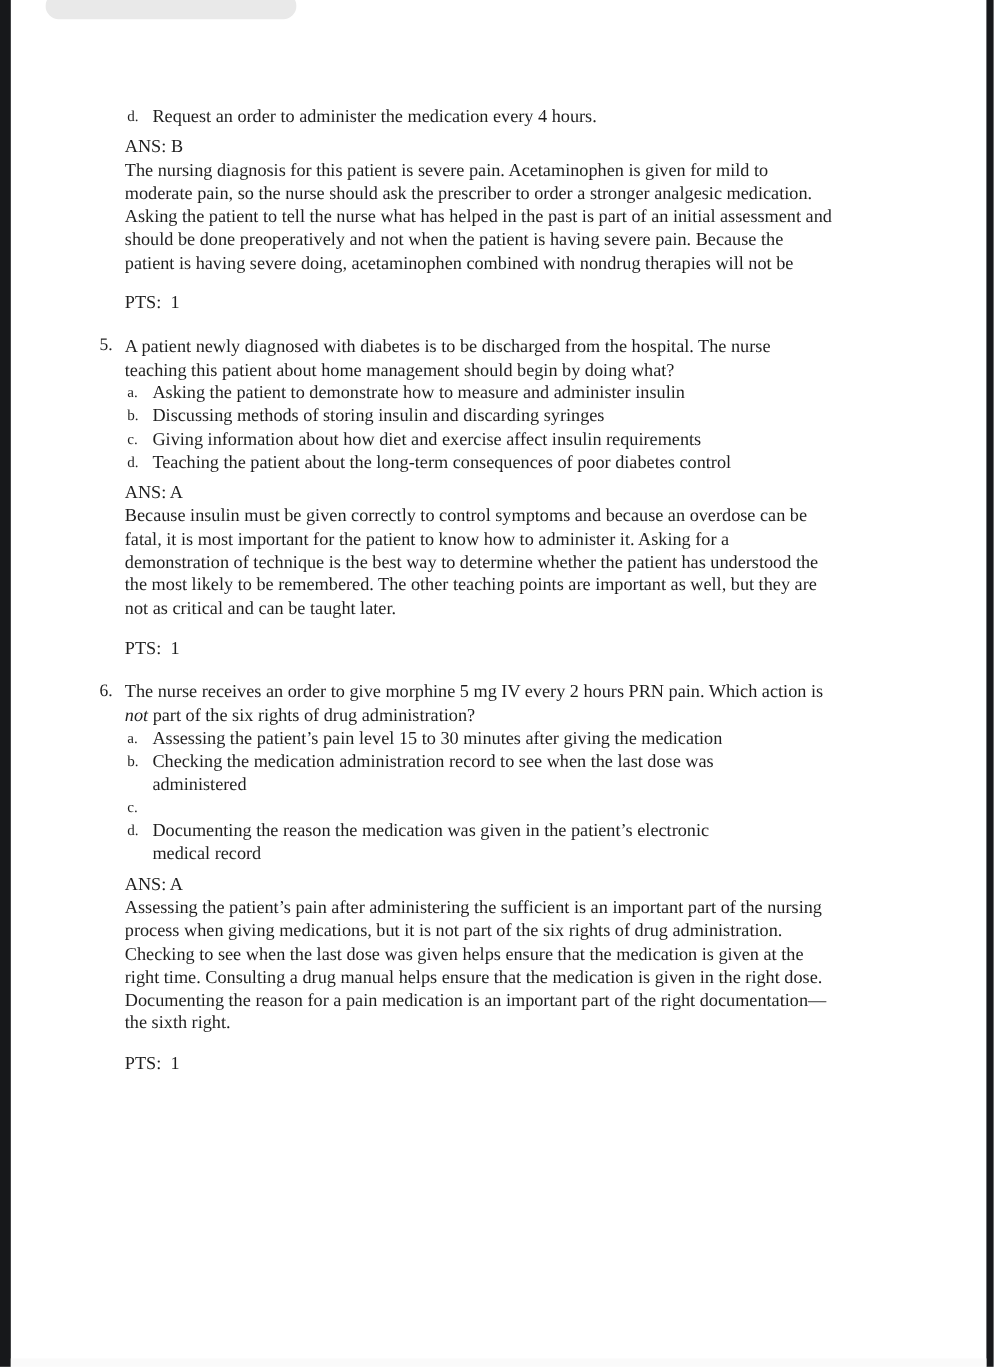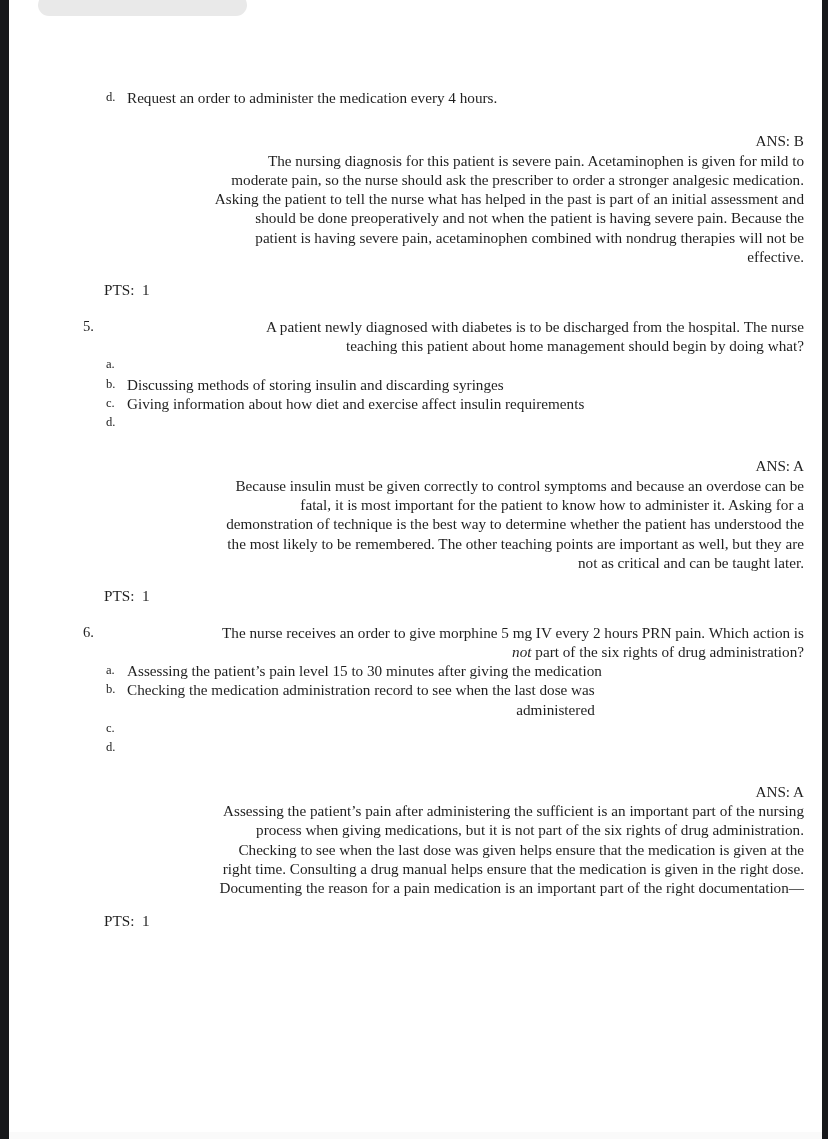--- a/index.html
+++ b/index.html
@@ -18,30 +18,30 @@
   .top-tab{
     position:absolute;left:38px;top:-6px;width:209px;height:22px;
     background:var(--tab);border-radius:12px;
   }
   .bottom-strip{position:absolute;left:9px;right:6px;bottom:0;height:7px;background:var(--strip);}
 
   .content{
     position:absolute;left:104px;top:88px;width:700px;
     font-size:15.2px;line-height:19.3px;
   }
-  .tline{white-space:pre;text-align:right;}
+  .tline{white-space:pre;}
 
   .opt-row{display:flex;align-items:flex-start;}
   .opt-letter{
     flex:none;width:21px;margin-left:2px;
     font-size:12.6px;line-height:19.3px;
   }
   .opt-text{flex:none;}
 
-  .answer{margin-top:24px;}
+  .answer{margin-top:6px;}
   .pts{margin-top:14px;white-space:pre;}
   .question{margin-top:17px;position:relative;}
   .q-num{position:absolute;left:-21px;top:0;font-size:14.6px;line-height:19.3px;}
   .q-text i{}
 </style>
 </head>
 <body>
 
 <div class="device-edge left"></div>
 <div class="device-edge right"></div>
@@ -57,52 +57,57 @@
       </span>
   </div>
 
   <div class="answer">
     <div class="ans-label tline">ANS: B</div>
     <div class="ans-expl">
         <div class="tline">The nursing diagnosis for this patient is severe pain. Acetaminophen is given for mild to</div>
         <div class="tline">moderate pain, so the nurse should ask the prescriber to order a stronger analgesic medication.</div>
         <div class="tline">Asking the patient to tell the nurse what has helped in the past is part of an initial assessment and</div>
         <div class="tline">should be done preoperatively and not when the patient is having severe pain. Because the</div>
-        <div class="tline">patient is having severe pain, acetaminophen combined with nondrug therapies will not be</div>
-        <div class="tline">effective.</div>
+        <div class="tline">patient is having severe doing, acetaminophen combined with nondrug therapies will not be</div>
       </div>
   </div>
 
   <div class="pts">PTS:  1</div>
 
   <div class="question">
     <span class="q-num">5.</span>
     <div class="q-body">
       <div class="q-text">
           <div class="tline">A patient newly diagnosed with diabetes is to be discharged from the hospital. The nurse</div>
           <div class="tline">teaching this patient about home management should begin by doing what?</div>
         </div>
       <div class="q-options">
         <div class="opt-row">
           <span class="opt-letter">a.</span>
+          <span class="opt-text">
+              <div class="tline">Asking the patient to demonstrate how to measure and administer insulin</div>
+            </span>
         </div>
         <div class="opt-row">
           <span class="opt-letter">b.</span>
           <span class="opt-text">
               <div class="tline">Discussing methods of storing insulin and discarding syringes</div>
             </span>
         </div>
         <div class="opt-row">
           <span class="opt-letter">c.</span>
           <span class="opt-text">
               <div class="tline">Giving information about how diet and exercise affect insulin requirements</div>
             </span>
         </div>
         <div class="opt-row">
           <span class="opt-letter">d.</span>
+          <span class="opt-text">
+              <div class="tline">Teaching the patient about the long-term consequences of poor diabetes control</div>
+            </span>
         </div>
       </div>
     </div>
   </div>
 
   <div class="answer">
     <div class="ans-label tline">ANS: A</div>
     <div class="ans-expl">
         <div class="tline">Because insulin must be given correctly to control symptoms and because an overdose can be</div>
         <div class="tline">fatal, it is most important for the patient to know how to administer it. Asking for a</div>
@@ -133,31 +138,36 @@
           <span class="opt-text">
               <div class="tline">Checking the medication administration record to see when the last dose was</div>
               <div class="tline">administered</div>
             </span>
         </div>
         <div class="opt-row">
           <span class="opt-letter">c.</span>
         </div>
         <div class="opt-row">
           <span class="opt-letter">d.</span>
+          <span class="opt-text">
+              <div class="tline">Documenting the reason the medication was given in the patient’s electronic</div>
+              <div class="tline">medical record</div>
+            </span>
         </div>
       </div>
     </div>
   </div>
 
   <div class="answer">
     <div class="ans-label tline">ANS: A</div>
     <div class="ans-expl">
         <div class="tline">Assessing the patient’s pain after administering the sufficient is an important part of the nursing</div>
         <div class="tline">process when giving medications, but it is not part of the six rights of drug administration.</div>
         <div class="tline">Checking to see when the last dose was given helps ensure that the medication is given at the</div>
         <div class="tline">right time. Consulting a drug manual helps ensure that the medication is given in the right dose.</div>
         <div class="tline">Documenting the reason for a pain medication is an important part of the right documentation—</div>
+        <div class="tline">the sixth right.</div>
       </div>
   </div>
 
   <div class="pts">PTS:  1</div>
 
 </div>
 
 </body></html>

